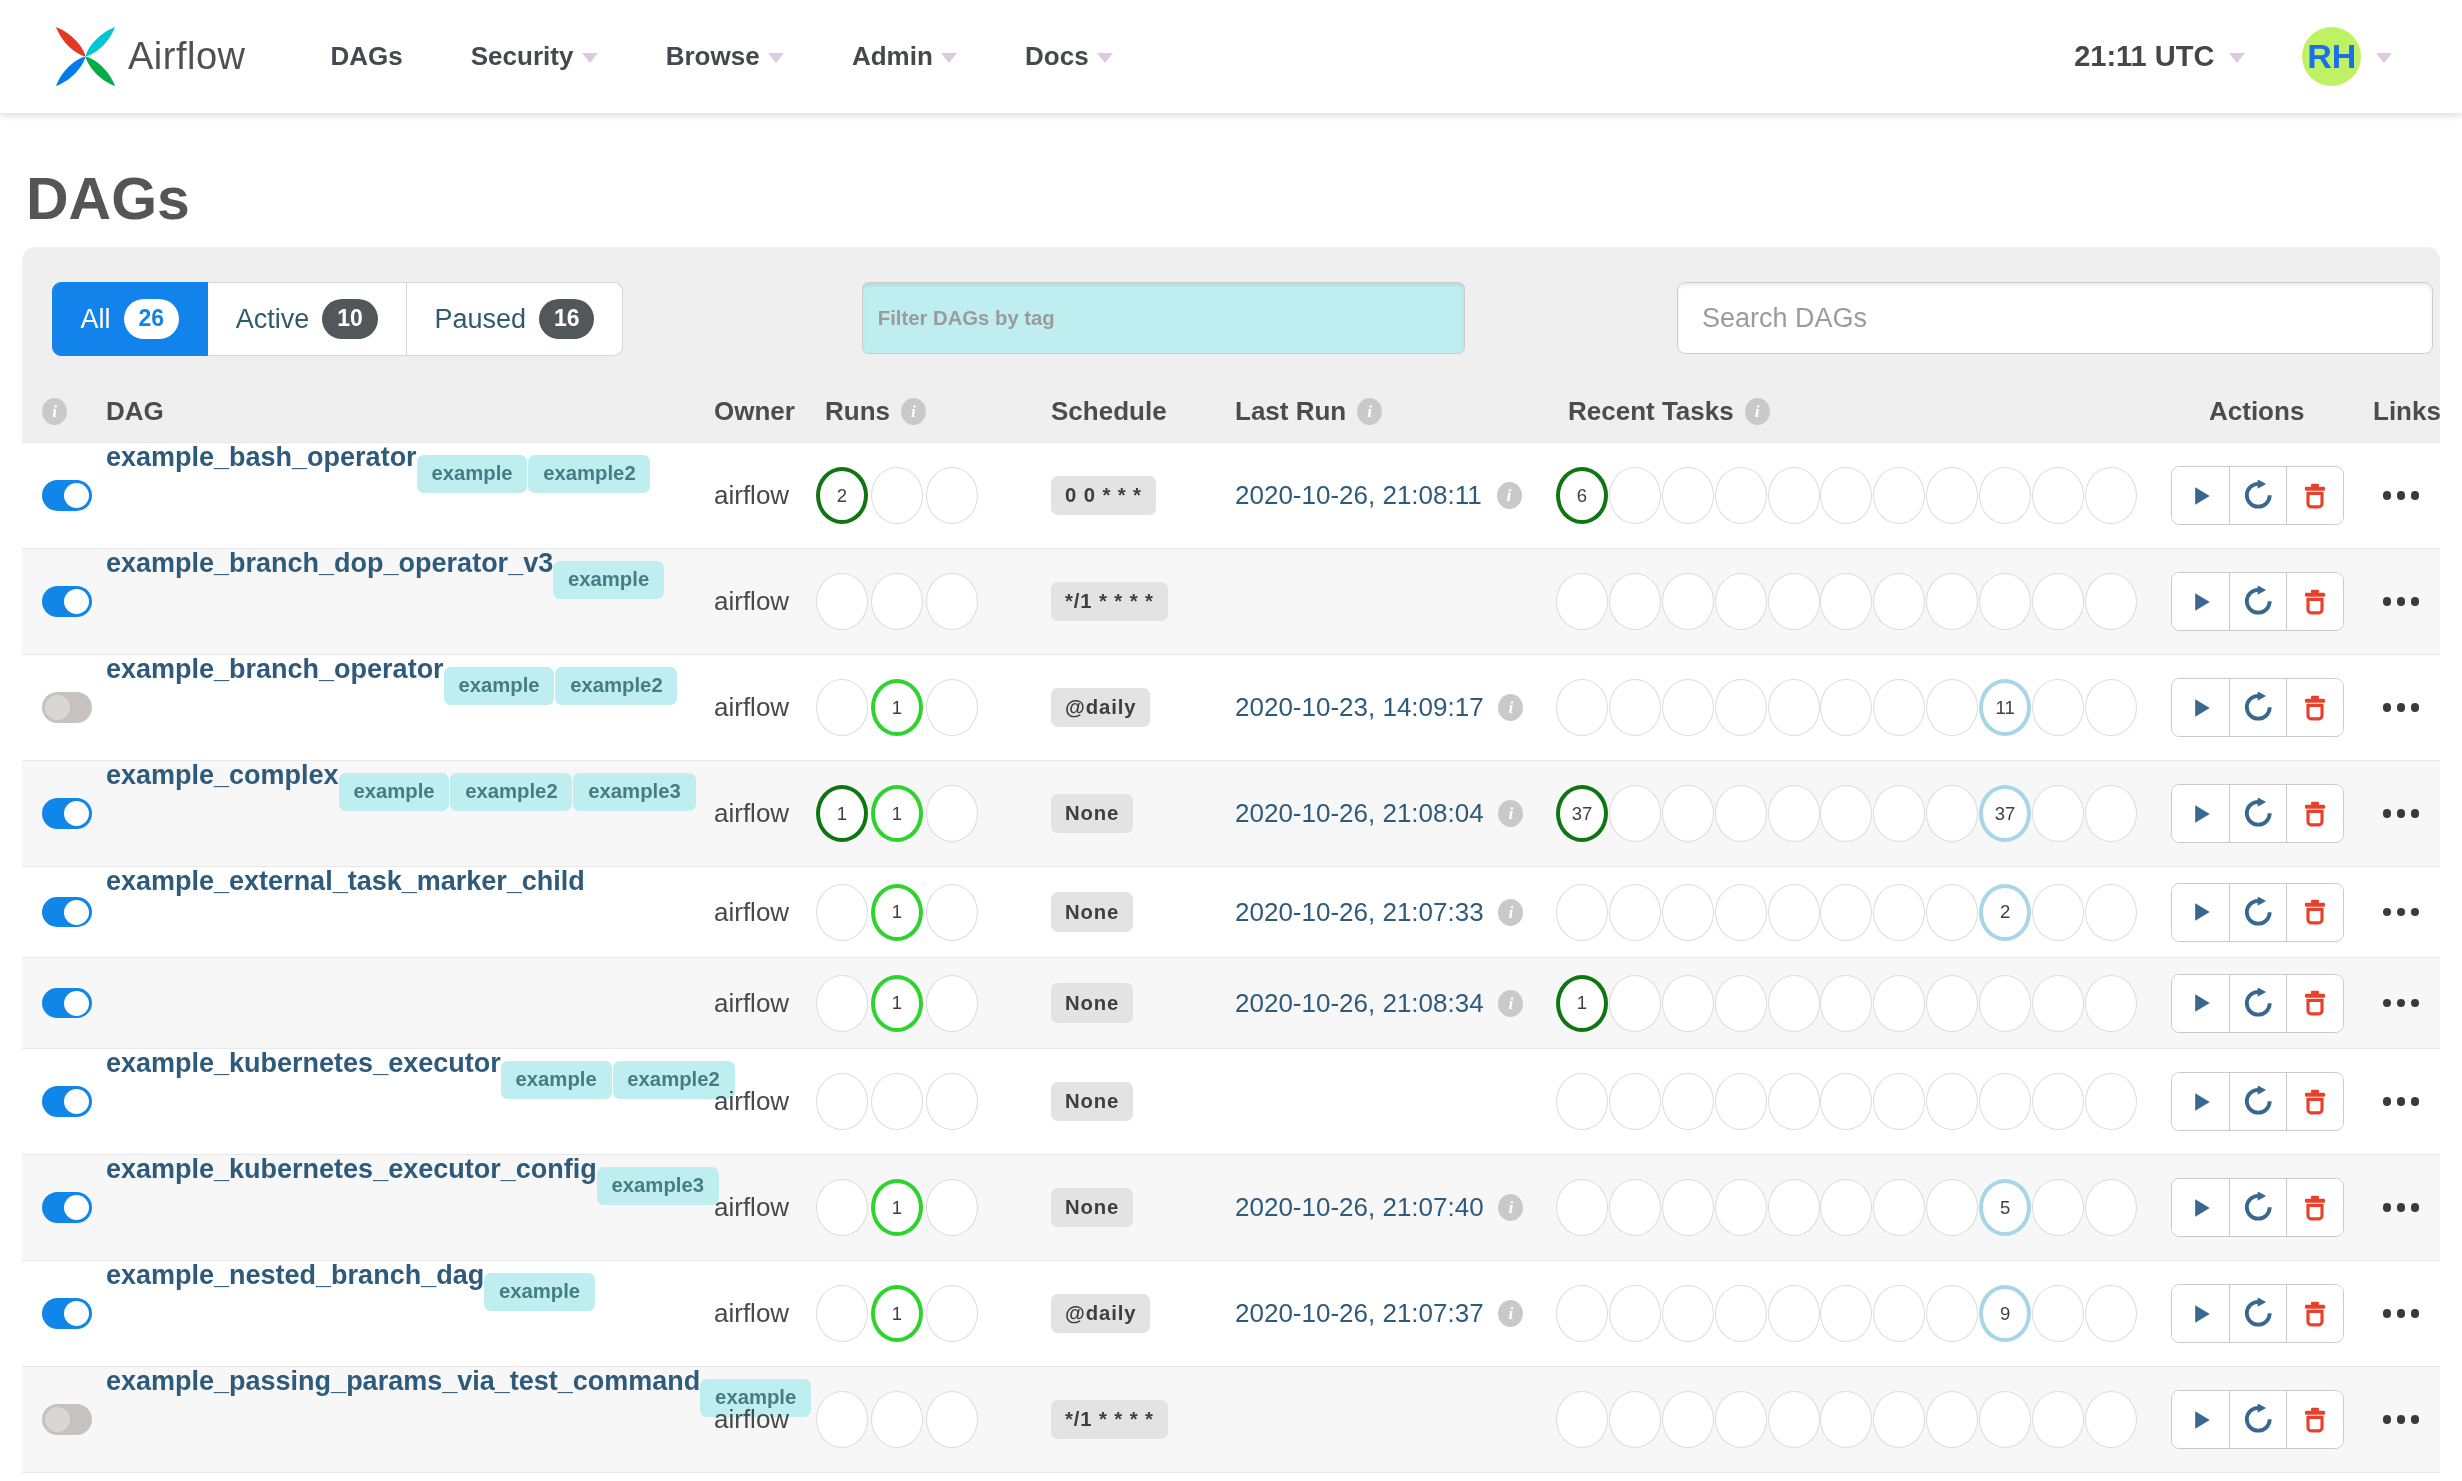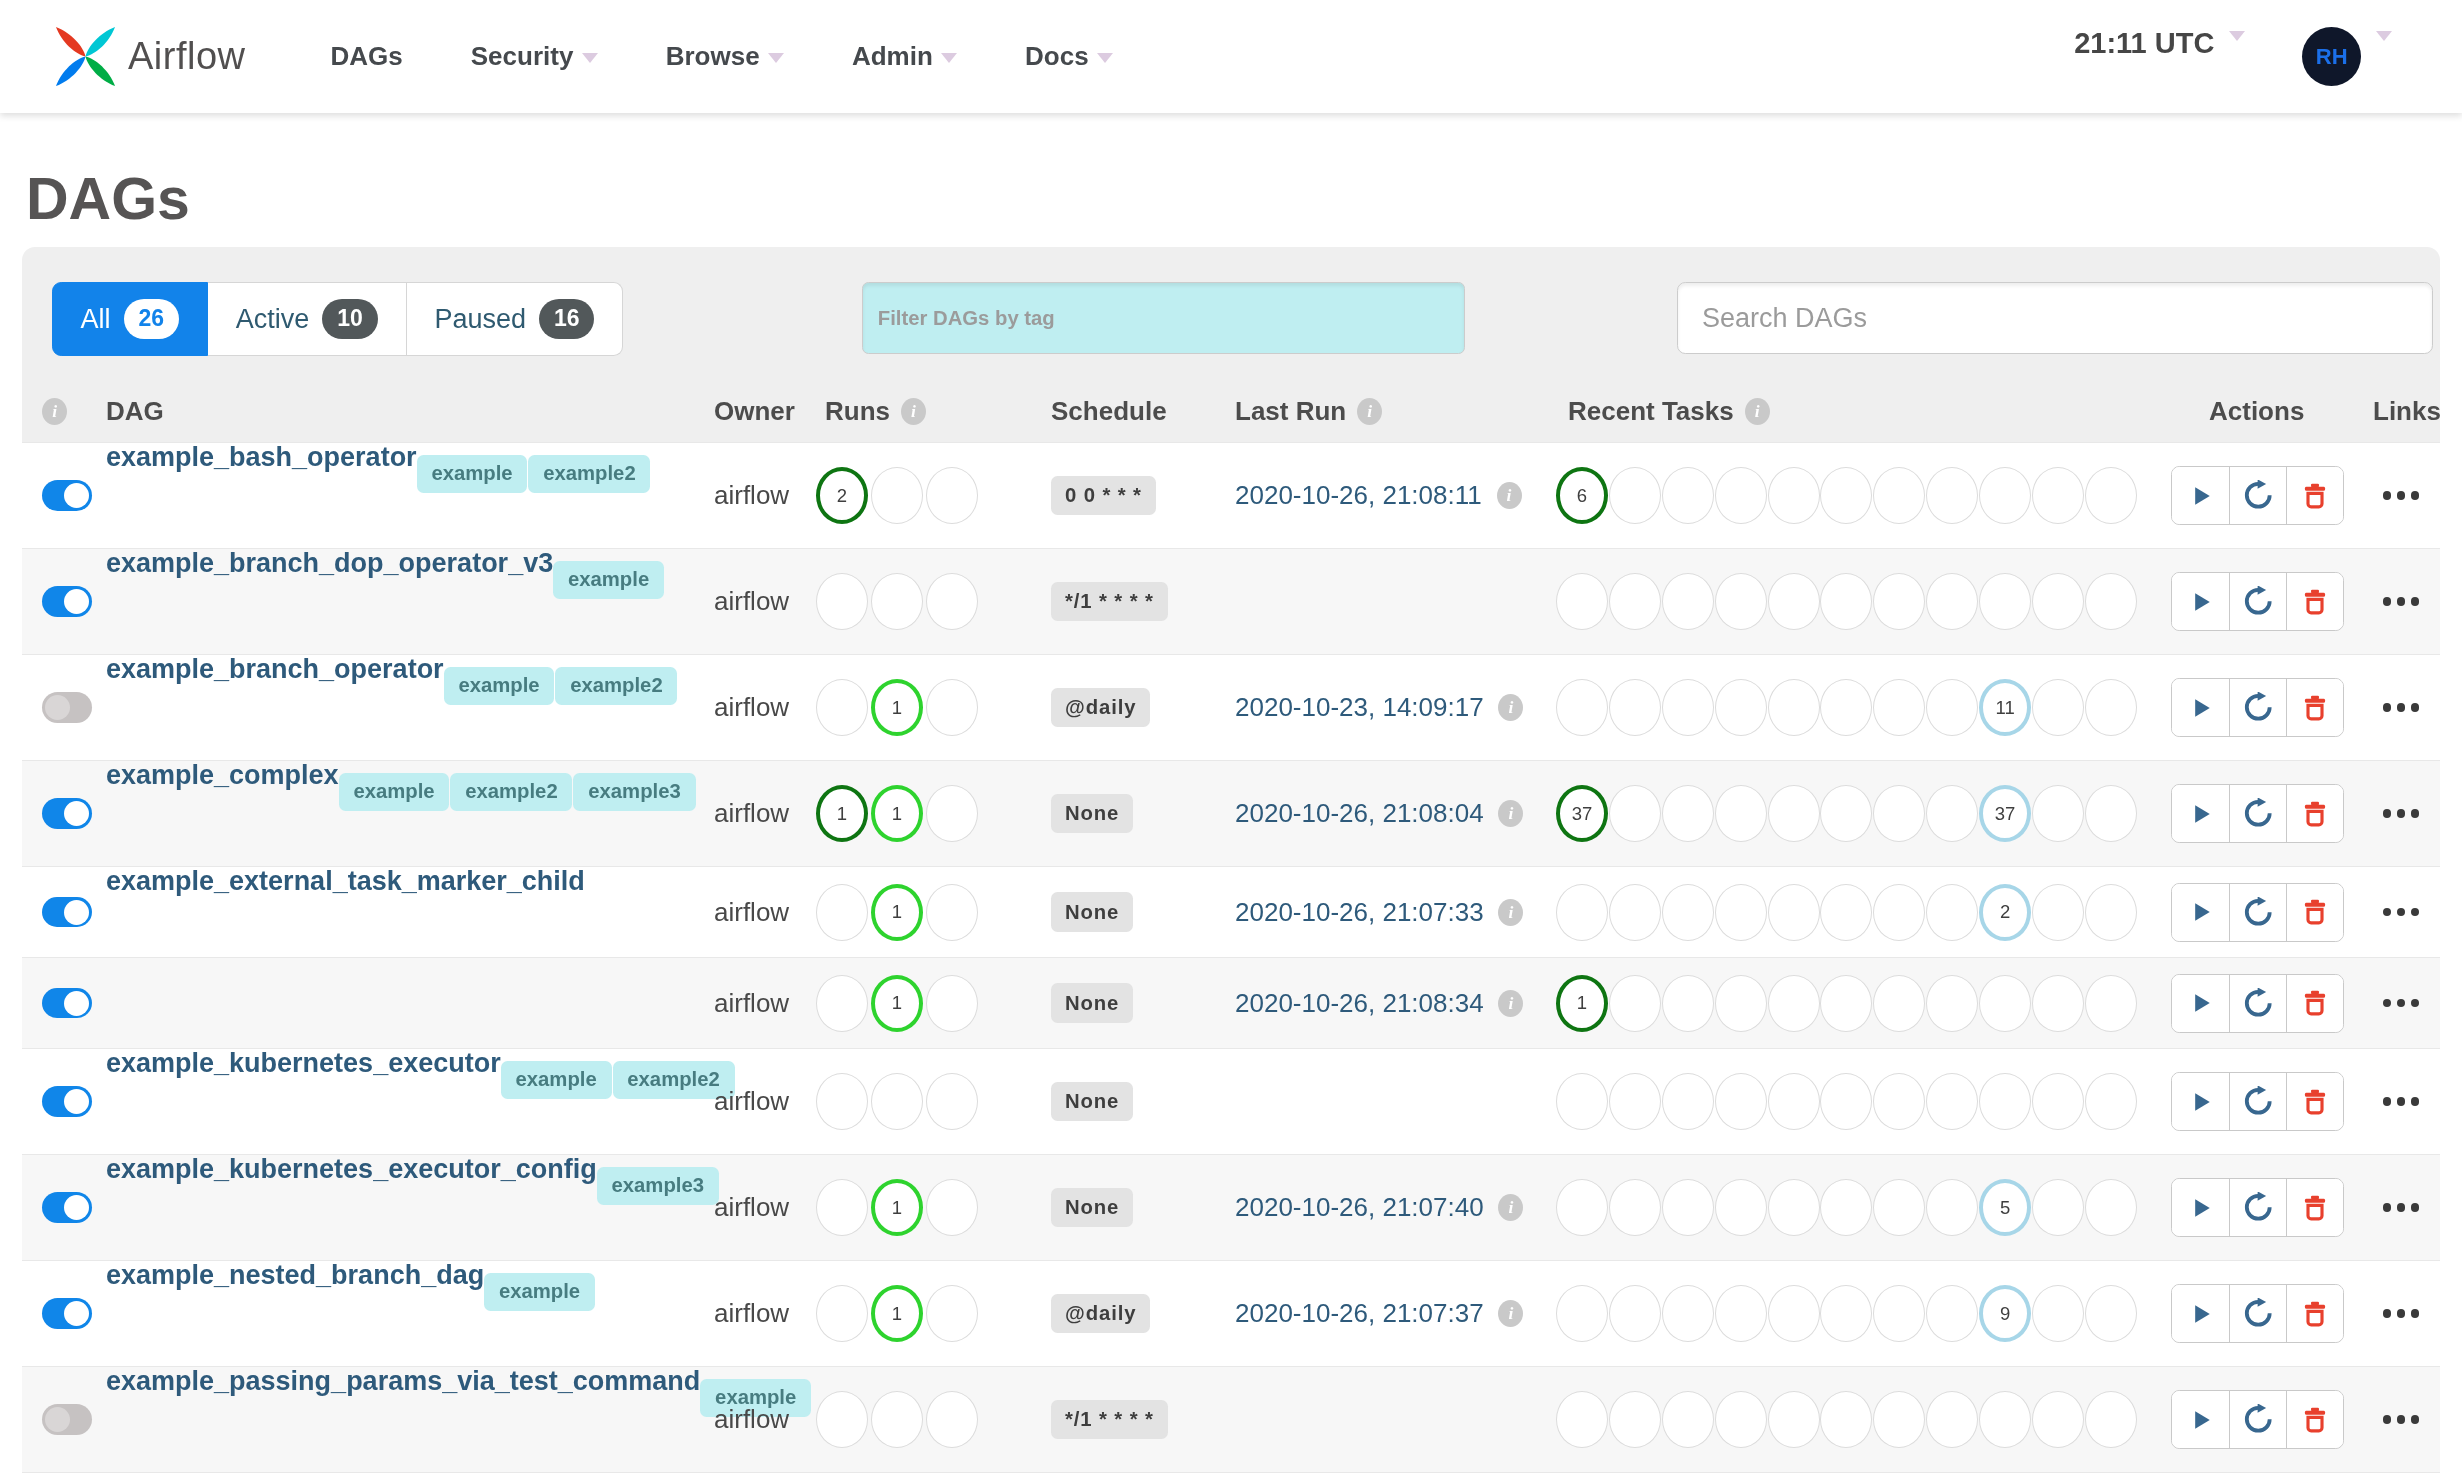--- a/index.html
+++ b/index.html
@@ -10,25 +10,25 @@
   .navbar { position:relative; z-index:5; height:113px; background:#fff;
     box-shadow:0 2.8px 6.5px rgba(0,0,0,.13); display:flex; align-items:center;
     padding:0 70px 0 54px; }
   .logo { width:63px; height:63px; flex:none; }
   .brand { font-size:38px; color:#514f4f; margin-left:11px; letter-spacing:0.5px; }
   .nav-menu { display:flex; align-items:center; gap:68px; margin-left:85px; }
   .nav-item { display:flex; align-items:center; gap:8.3px; font-size:26px;
     font-weight:bold; color:#45494d; cursor:pointer; }
   .caret { width:0; height:0; border-left:8.3px solid transparent;
     border-right:8.3px solid transparent; border-top:10.2px solid #dccbe0; margin-top:3.7px; }
-  .nav-right { margin-left:auto; display:flex; align-items:flex-start; }
+  .nav-right { margin-left:auto; display:flex; align-items:center; }
   .clock { font-size:29px; font-weight:bold; color:#464646; }
   .clock-caret { margin-left:14.8px; }
-  .avatar { width:59px; height:59px; border-radius:50%; background:#0f172a;
-    color:#1b6fe8; font-weight:bold; font-size:22px; display:flex; align-items:center;
+  .avatar { width:59px; height:59px; border-radius:50%; background:#bef264;
+    color:#1b6fe8; font-weight:bold; font-size:34px; display:flex; align-items:center;
     justify-content:center; margin-left:57px; cursor:pointer; }
   .avatar-caret { margin-left:14.8px; }
 
   
   .page-title { font-size:59px; font-weight:bold; color:#565454; margin:52px 0 0 26px; }
 
   .panel { position:absolute; left:22px; top:247px; width:2418px; height:1385px;
     background:#efefef; border-radius:13px; }
 
   

